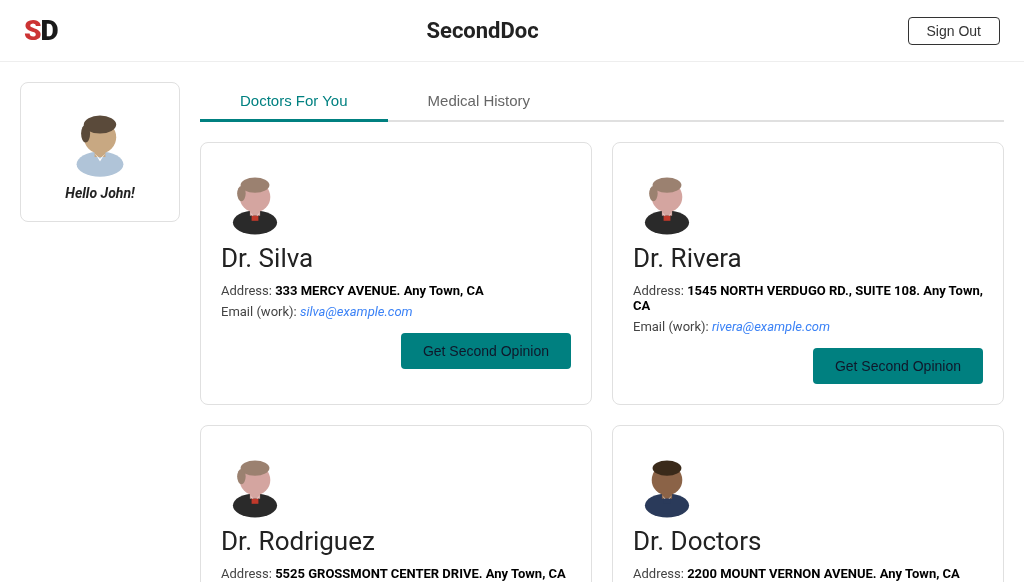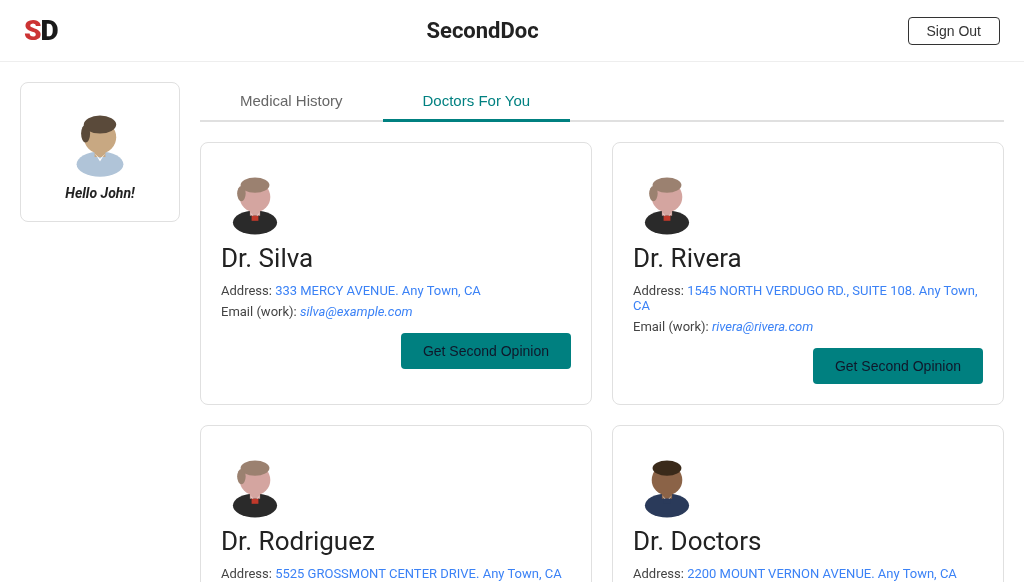--- a/index.html
+++ b/index.html
@@ -131,22 +131,22 @@
       font-size: 26px;
       font-weight: 400;
       color: #222;
       margin-bottom: 4px;
     }
     .doctor-address {
       font-size: 13px;
       color: #444;
     }
     .doctor-address strong {
-      font-weight: 400;
-      color: #3b82f6;
+      font-weight: 700;
+      color: #000000;
     }
     .doctor-email {
       font-size: 13px;
       color: #444;
     }
     .doctor-email a {
       color: #3b82f6;
       text-decoration: none;
       font-style: italic;
     }
@@ -195,22 +195,22 @@
 
         <polygon points="34,56 40,62 46,56 43,60 40,65 37,60" fill="#ffffff"></polygon>
       </svg>
       <div class="user-greeting">Hello John!</div>
     </div>
   </div>
 
   <div class="content">
 
     <div class="tabs">
+      <button class="tab active">Doctors For You</button>
       <button class="tab">Medical History</button>
-      <button class="tab active">Doctors For You</button>
     </div>
 
     <div class="doctors-grid">
 
       <div class="doctor-card">
         <svg class="doctor-avatar avatar-svg" viewBox="0 0 80 80" xmlns="http://www.w3.org/2000/svg">
           <ellipse cx="40" cy="70" rx="26" ry="14" fill="#2a2a2a"></ellipse>
           <rect x="34" y="50" width="12" height="12" fill="#d4a5a0"></rect>
           <circle cx="40" cy="40" r="18" fill="#d4a5a0"></circle>
           <ellipse cx="40" cy="26" rx="17" ry="9" fill="#9b8170"></ellipse>
@@ -236,21 +236,21 @@
           <ellipse cx="40" cy="26" rx="17" ry="9" fill="#9b8170"></ellipse>
           <ellipse cx="24" cy="36" rx="5" ry="9" fill="#9b8170"></ellipse>
           <polygon points="34,58 40,64 46,58 43,62 40,67 37,62" fill="#ffffff"></polygon>
           <rect x="36" y="62" width="8" height="6" fill="#c0392b"></rect>
         </svg>
         <div class="doctor-name">Dr. Rivera</div>
         <div class="doctor-address">
           <span>Address: </span><strong>1545 NORTH VERDUGO RD., SUITE 108. Any Town, CA</strong>
         </div>
         <div class="doctor-email">
-          <span>Email (work): </span><a href="#">rivera@rivera.com</a>
+          <span>Email (work): </span><a href="#">rivera@example.com</a>
         </div>
         <button class="get-opinion-btn">Get Second Opinion</button>
       </div>
 
       <div class="doctor-card">
         <svg class="doctor-avatar avatar-svg" viewBox="0 0 80 80" xmlns="http://www.w3.org/2000/svg">
           <ellipse cx="40" cy="70" rx="26" ry="14" fill="#2a2a2a"></ellipse>
           <rect x="34" y="50" width="12" height="12" fill="#d4a5a0"></rect>
           <circle cx="40" cy="40" r="18" fill="#d4a5a0"></circle>
           <ellipse cx="40" cy="26" rx="17" ry="9" fill="#9b8170"></ellipse>

